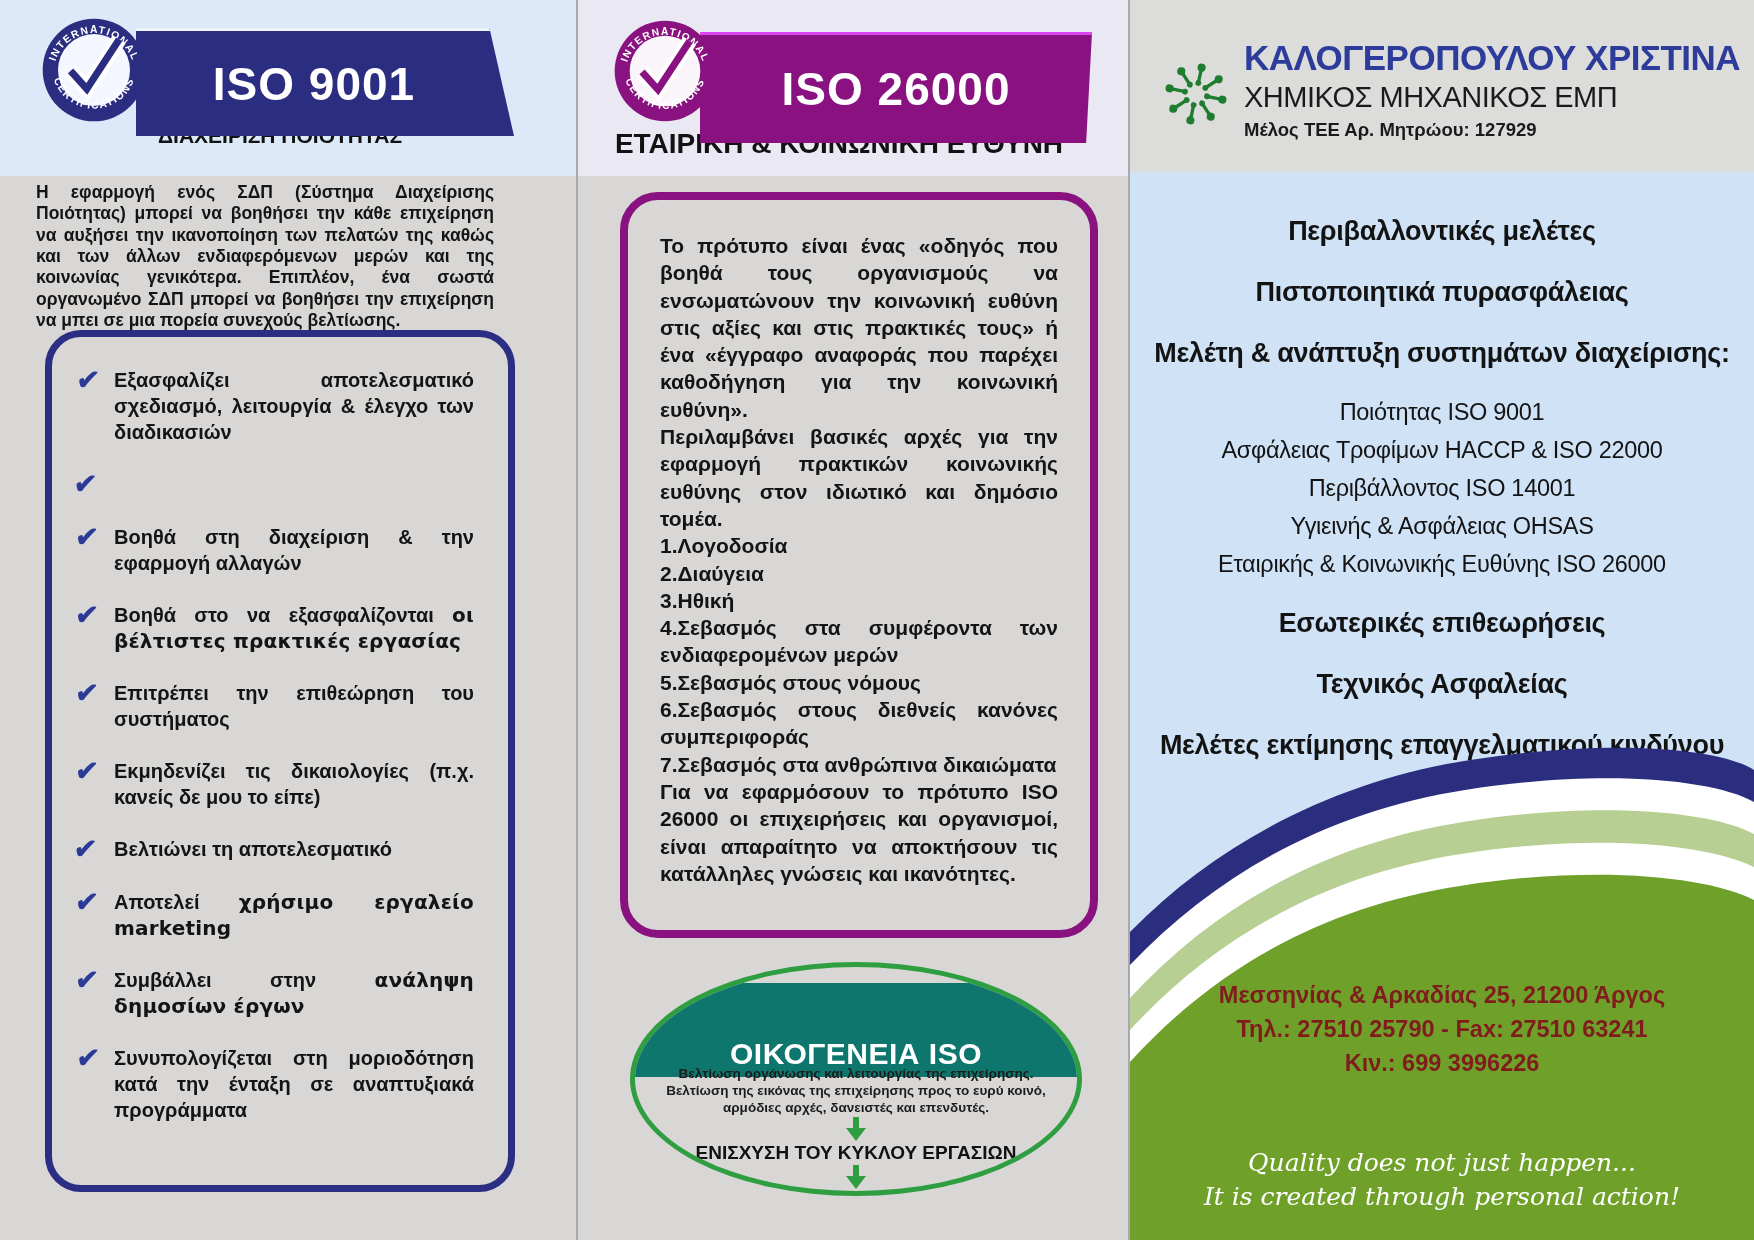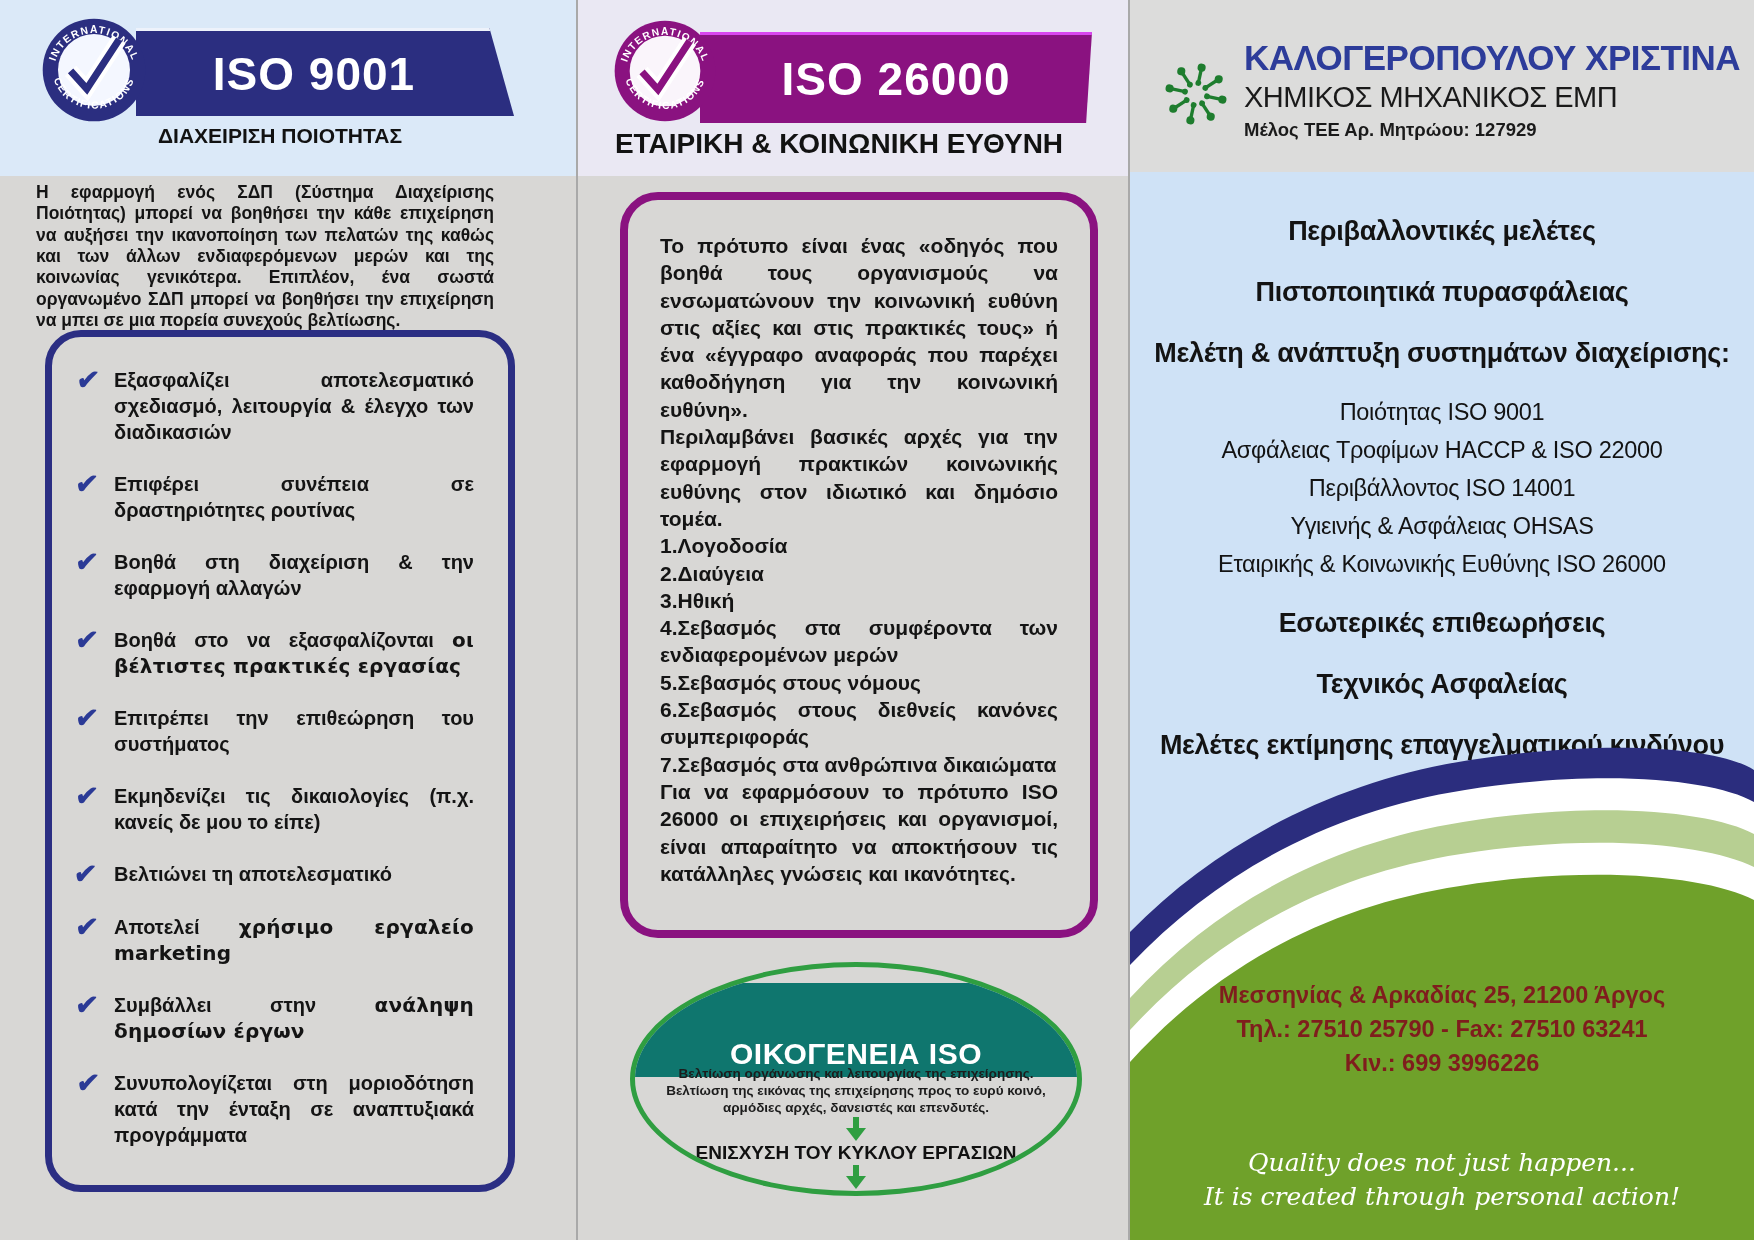--- a/index.html
+++ b/index.html
@@ -7,21 +7,21 @@
         font-family:"Liberation Sans",sans-serif;}
   .fold{position:absolute;top:0;bottom:0;width:2px;background:#a9a9a9;z-index:6;}
 
   
   .top1{position:absolute;left:0;top:0;width:578px;height:176px;background:#dbe9f8;}
   .top2{position:absolute;left:578px;top:0;width:550px;height:176px;background:#eae8f3;}
   .top3{position:absolute;left:1130px;top:0;width:624px;height:172px;background:#dcdcdb;}
   .main3{position:absolute;left:1130px;top:172px;width:624px;height:1068px;background:#cfe2f6;}
 
   
-  .banner{position:absolute;height:88px;color:#fff;font-weight:bold;font-size:46px;
+  .banner{position:absolute;height:108px;color:#fff;font-weight:bold;font-size:46px;
           display:flex;align-items:center;justify-content:center;letter-spacing:1px;z-index:2;}
   .banner1{left:136px;top:28px;width:378px;background:#2b2e80;
            clip-path:polygon(0 0,93.5% 0,100% 100%,0 100%);padding-right:22px;box-sizing:border-box;
            border-top:3px solid #edf2fb;}
   .banner2{left:700px;top:32px;width:392px;background:#8a1280;
            clip-path:polygon(0 0,100% 0,98.5% 100%,0 100%);
            border-top:3px solid #d946ef;}
   .col-heading{position:absolute;text-align:center;font-weight:bold;color:#121212;}
   .h1c{left:0;top:124px;width:560px;font-size:21px;}
   .h2c{left:578px;top:128px;width:522px;font-size:28px;}
@@ -106,21 +106,20 @@
   <div class="intro">Η εφαρμογή ενός ΣΔΠ (Σύστημα Διαχείρισης Ποιότητας) μπορεί να βοηθήσει την κάθε επιχείρηση να αυξήσει την ικανοποίηση των πελατών της καθώς και των άλλων ενδιαφερόμενων μερών και της κοινωνίας γενικότερα. Επιπλέον, ένα σωστά οργανωμένο ΣΔΠ μπορεί να βοηθήσει την επιχείρηση να μπει σε μια πορεία συνεχούς βελτίωσης.</div>
 
   <div class="frame1">
     <div>
         <div class="check-item">
           <span class="checkmark">✔</span>
           <span class="check-text"><span>Εξασφαλίζει αποτελεσματικό σχεδιασμό, λειτουργία &amp; έλεγχο των διαδικασιών</span></span>
         </div>
         <div class="check-item">
           <span class="checkmark">✔</span>
-          <span class="check-text"><span>Επιφέρει συνέπεια σε δραστηριότητες ρουτίνας</span></span>
         </div>
         <div class="check-item">
           <span class="checkmark">✔</span>
           <span class="check-text"><span>Βοηθά στη διαχείριση &amp; την εφαρμογή αλλαγών</span></span>
         </div>
         <div class="check-item">
           <span class="checkmark">✔</span>
           <span class="check-text"><span>Βοηθά στο να εξασφαλίζονται </span><span class="xb">οι βέλτιστες πρακτικές εργασίας</span></span>
         </div>
         <div class="check-item">

